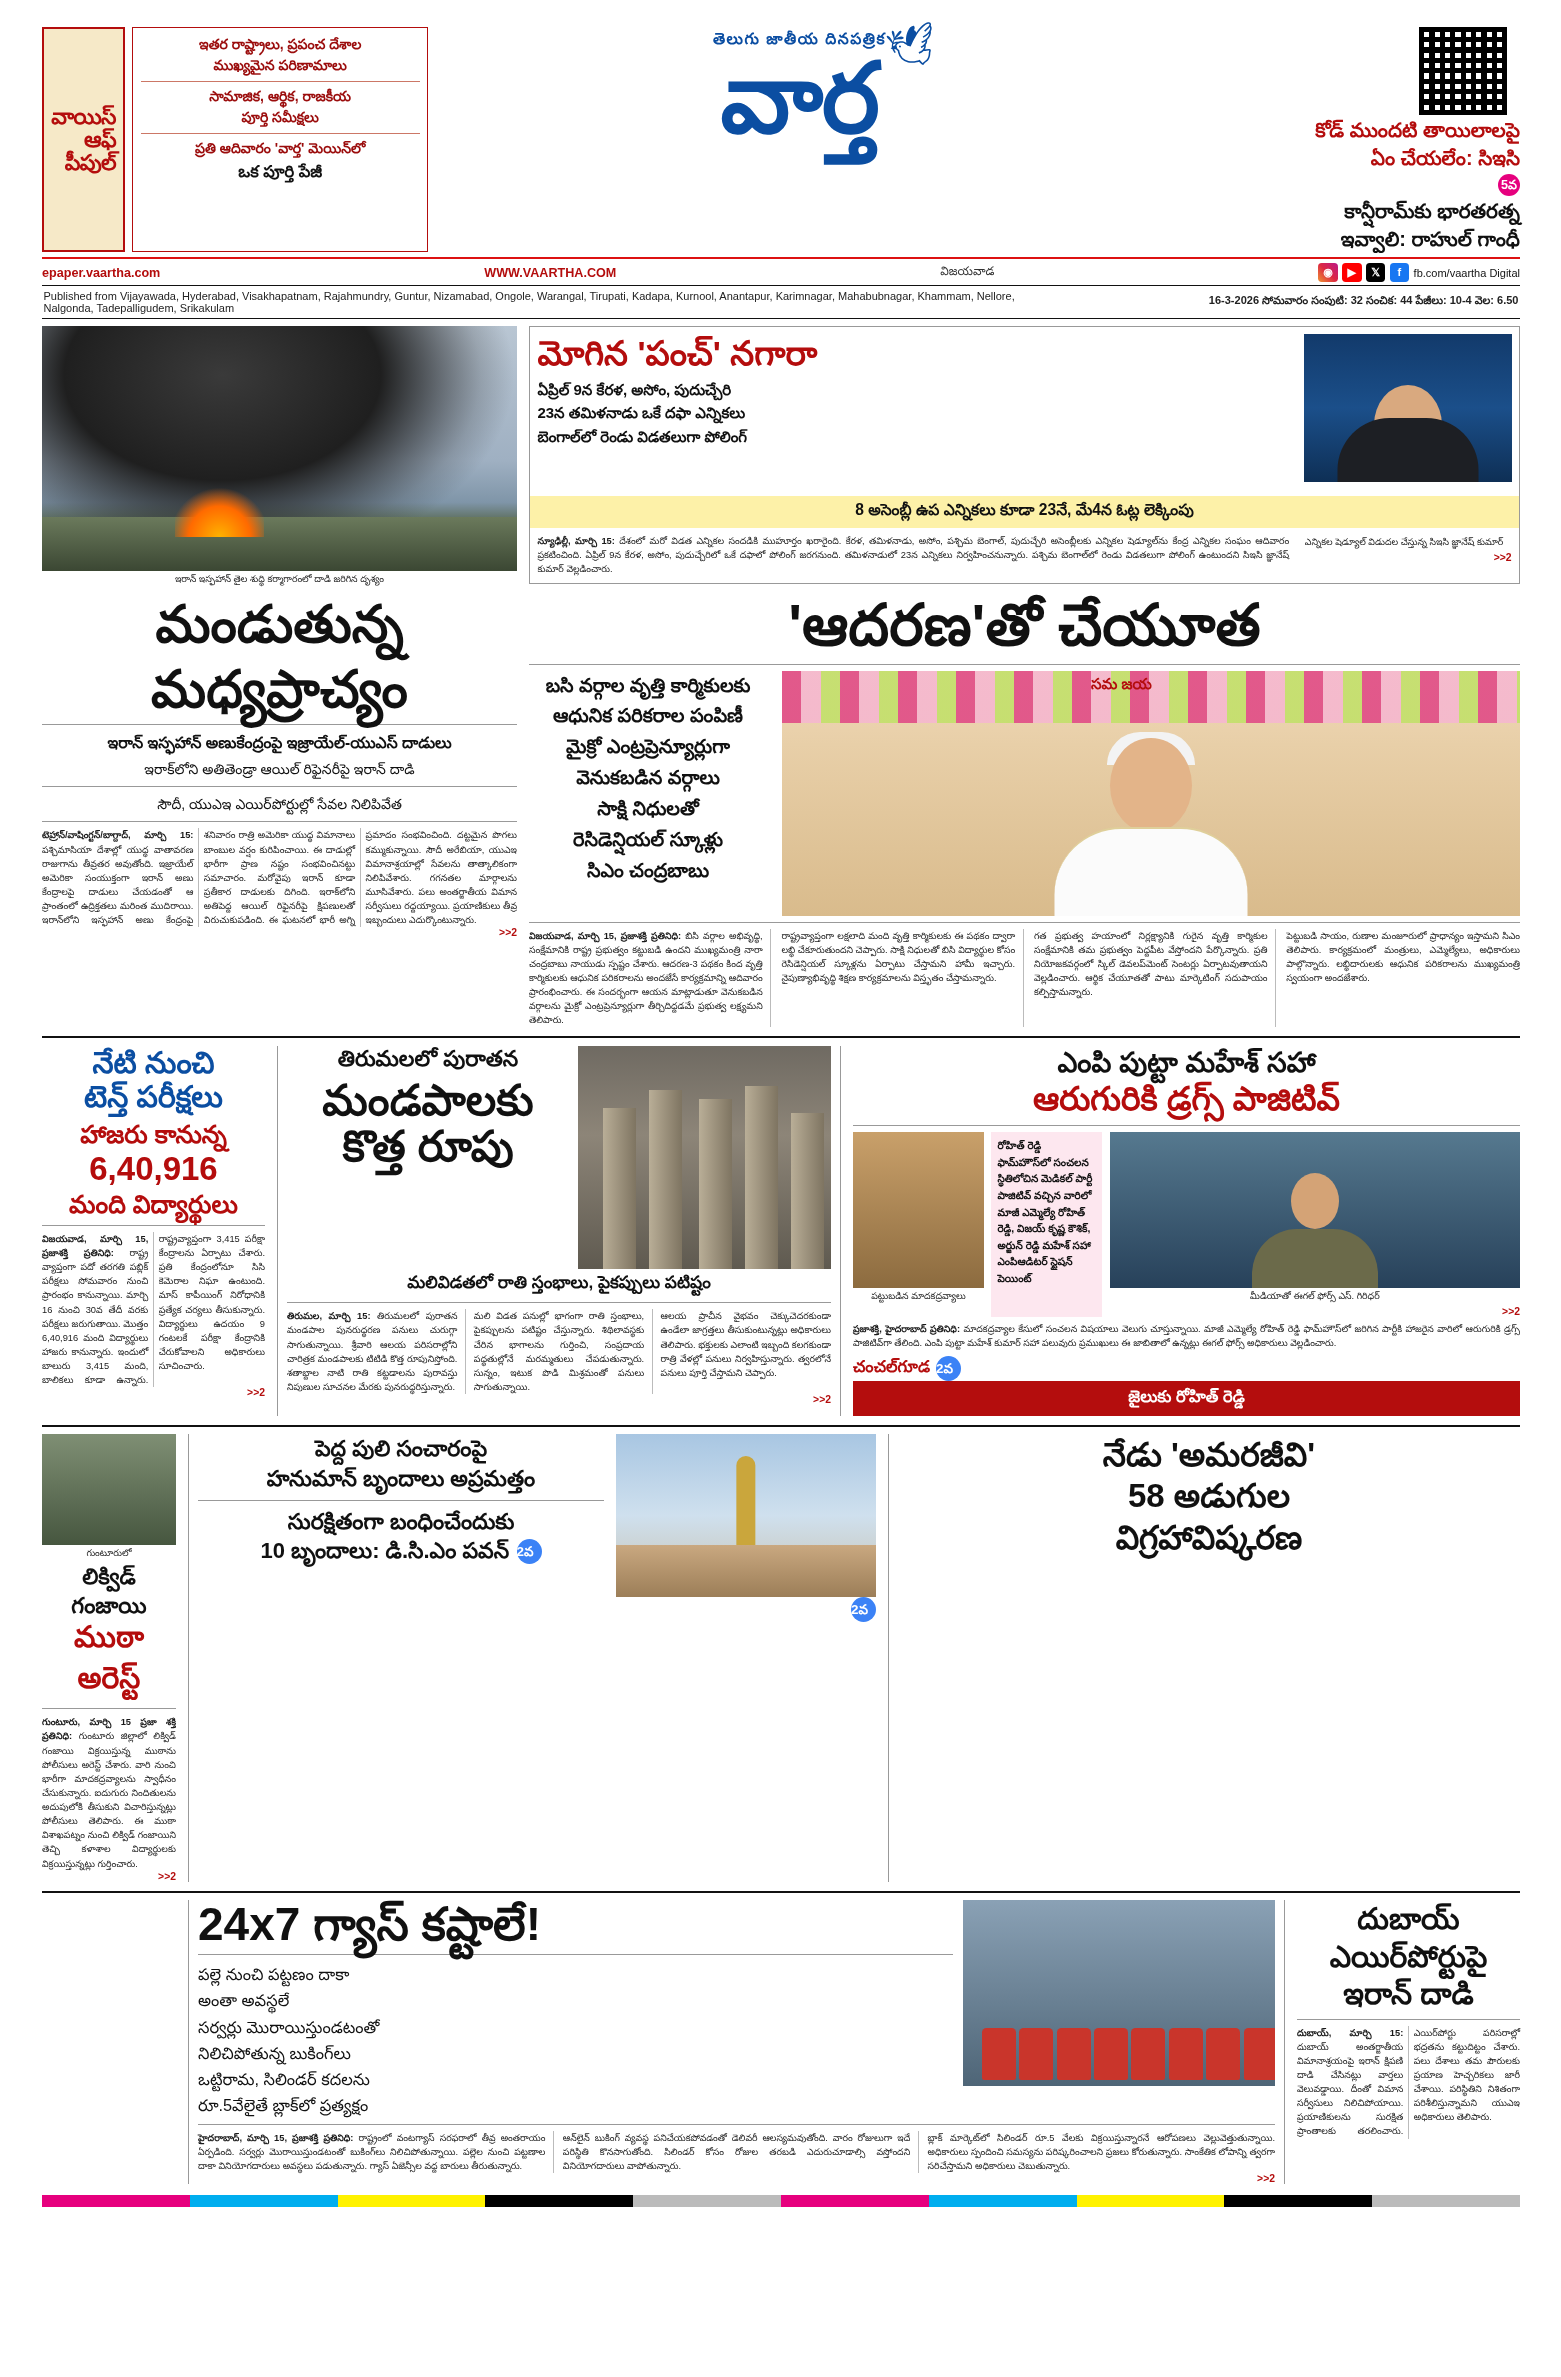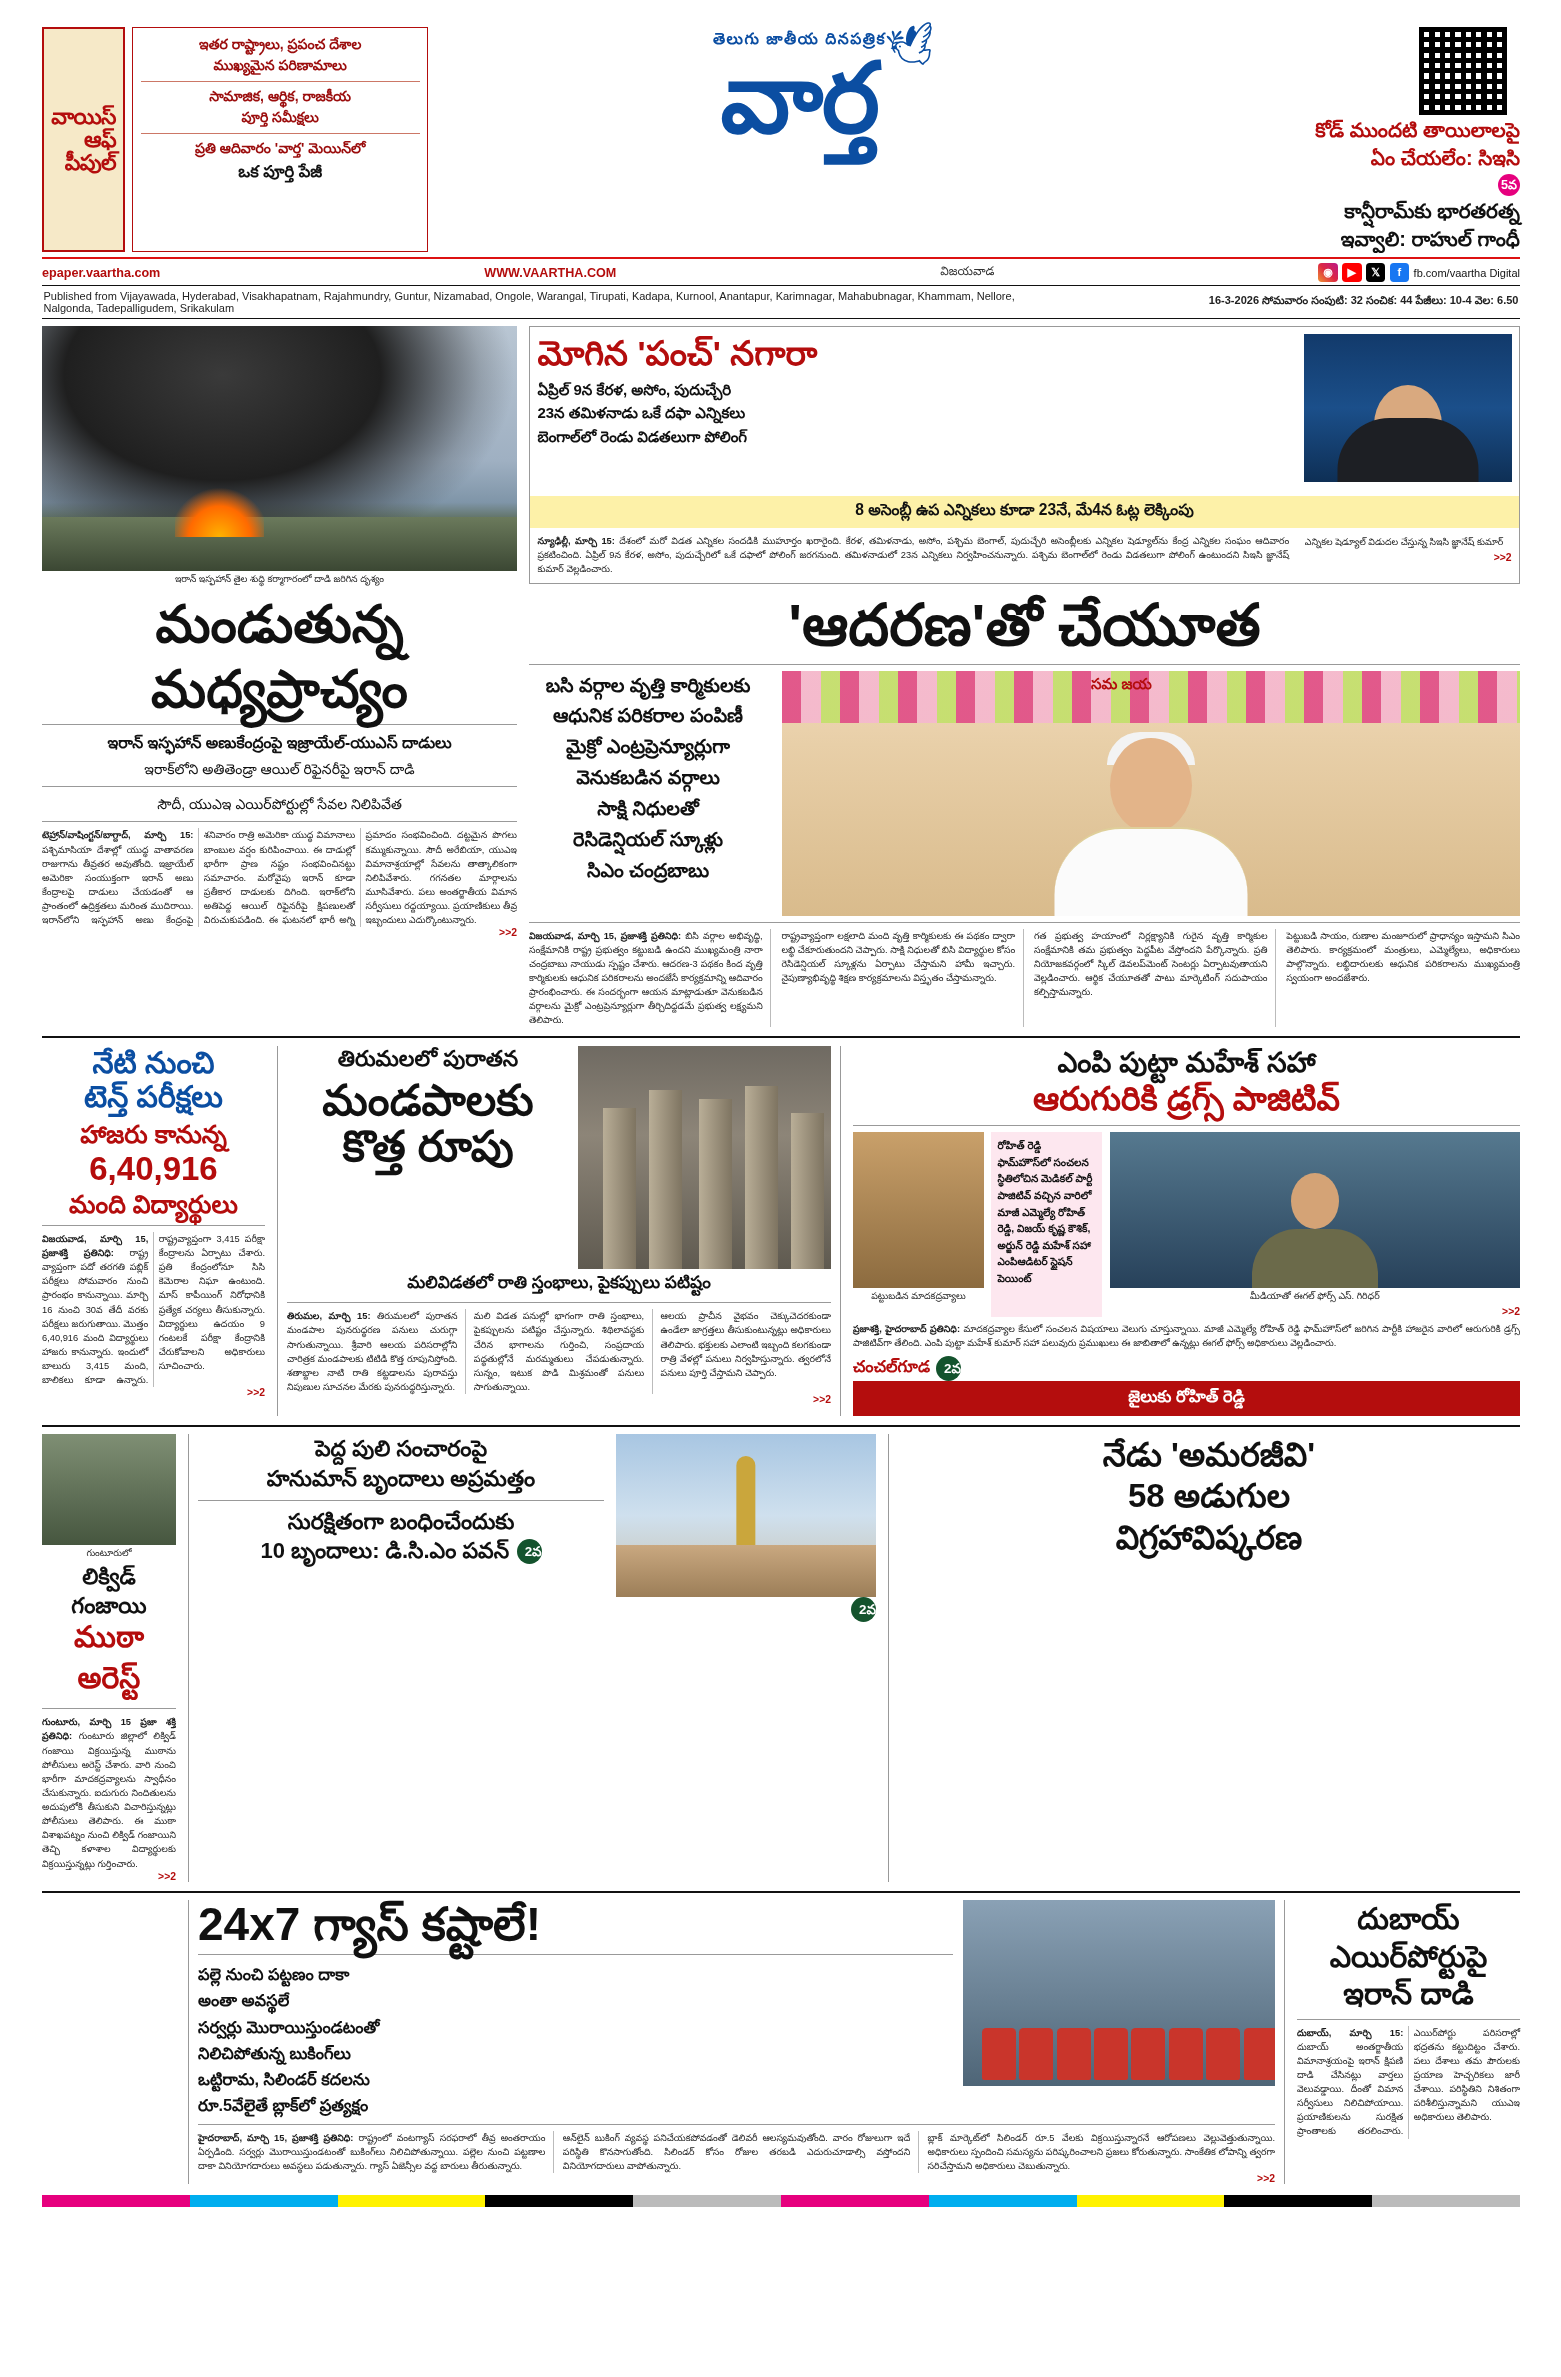--- a/index.html
+++ b/index.html
@@ -285,33 +285,33 @@
   .statue-img .base{position:absolute;left:0;bottom:0;width:100%;height:52px;background:linear-gradient(180deg,#c9a880,#9c7e58);}
   .amaraj-hdl { font-size:33px; font-weight:bold; text-align:center; color:#111; line-height:1.25;}
 
   
   .row4 { display:flex; gap:12px; margin-top:9px; border-top:2.2px solid #111; padding-top:7.4px;}
   .r4a { width:134px; }
   .r4b { flex:1; }
   .r4c { width:223px; }
   .gas-hdl { font-size:46px; font-weight:bold; color:#111; line-height:1.05;}
   .gas-hdl .x { color:#111; }
-  .gas-sub { font-size:16.3px; font-weight:bold; line-height:1.6; color:#111;}
+  .gas-sub { font-size:16.3px; font-weight:normal; line-height:1.6; color:#111;}
   .cyl-img { height:186px; background:linear-gradient(180deg,#8aa1b5,#4e6577); position:relative; overflow:hidden;}
   .cyl { position:absolute; bottom:6px; width:34px;height:52px;background:#c9352b;border-radius:4.5px 4.5px 2.2px 2.2px;}
 
   .iran-hdl { font-size:30px; font-weight:bold; text-align:center; color:#111; line-height:1.25;}
 
   
   .colorbar { display:flex; height:12px; margin-top:10.4px; }
   .colorbar div { flex:1; }
 
   .badge-pink{
-    display:inline-block;background:#14532d;color:#fff;border-radius:50%;
-    width:25px;height:25px;line-height:25px;text-align:right;font-size:13.4px;font-weight:bold;
+    display:inline-block;background:#3b82f6;color:#fff;border-radius:50%;
+    width:25px;height:25px;line-height:25px;text-align:left;font-size:13.4px;font-weight:bold;
   }
   .lk-hdl{font-size:22px;font-weight:bold;text-align:center;line-height:1.3;}
   .lk-big{font-size:30px;font-weight:bold;text-align:center;color:#b40d0d;}
 </style>
 </head>
 <body>
 
 <div class="page">
 
   <div class="masthead">

